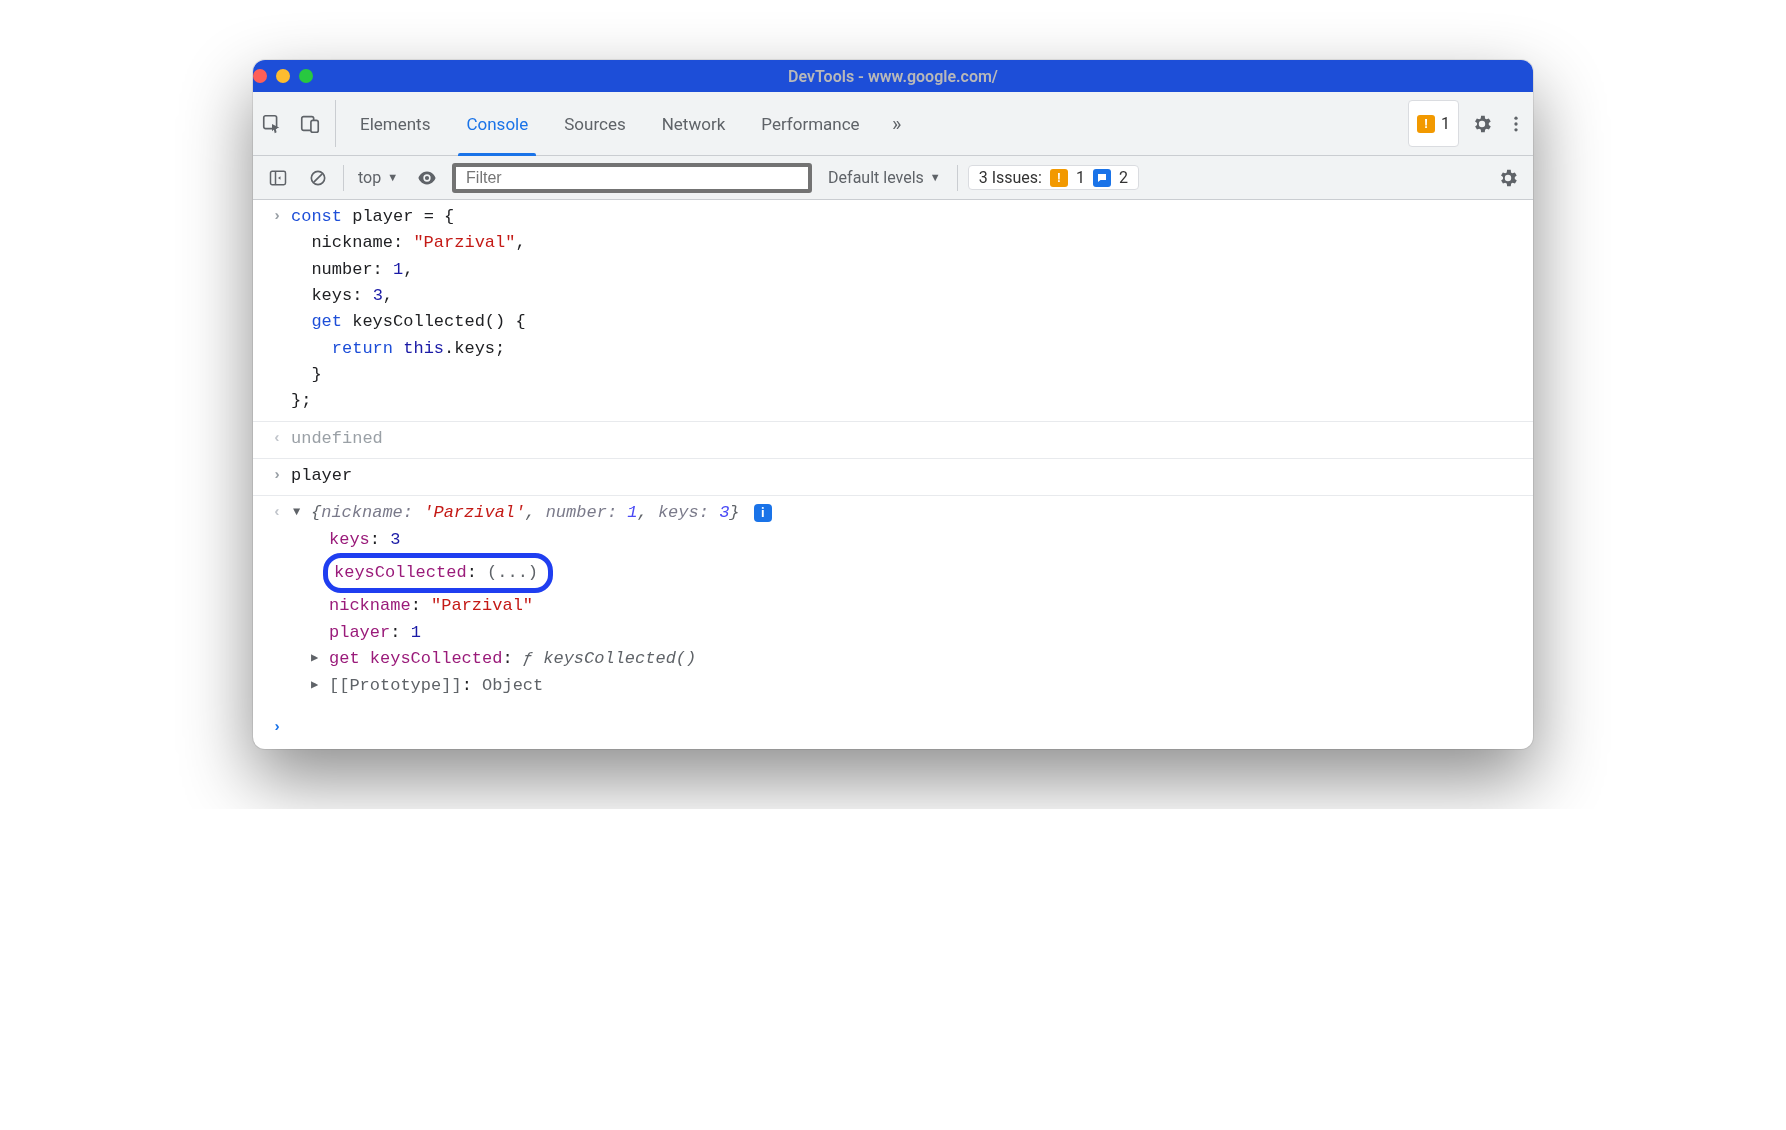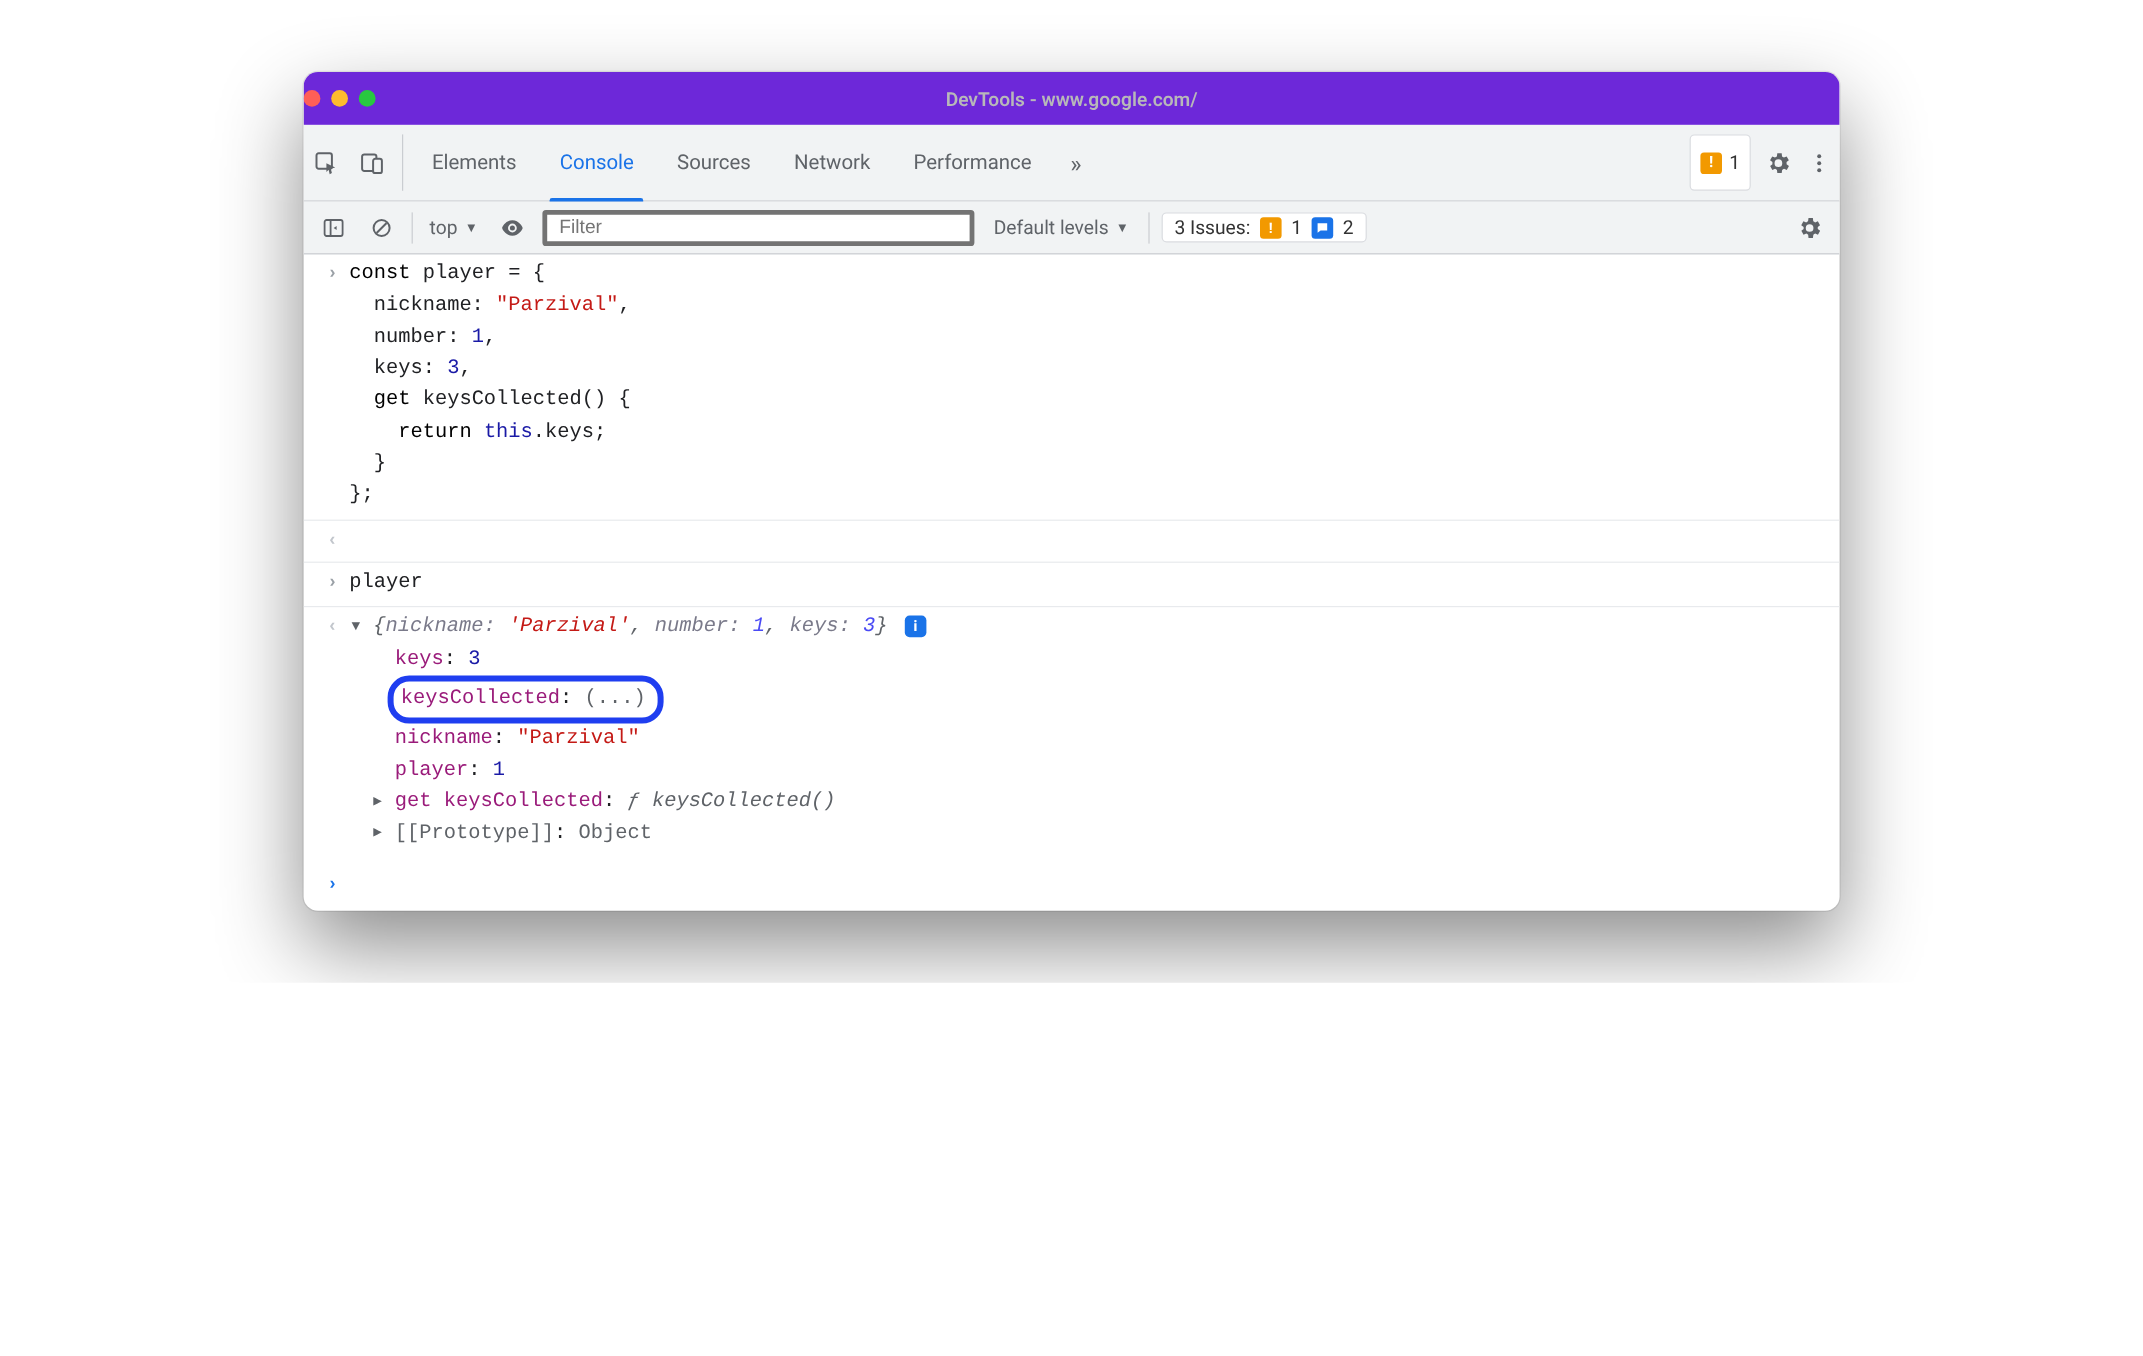--- a/index.html
+++ b/index.html
@@ -13,22 +13,22 @@
   }
   .window {
     width: 1280px;
     border-radius: 12px;
     overflow: hidden;
     box-shadow: 0 30px 70px rgba(0,0,0,0.45), 0 0 0 1px rgba(0,0,0,0.08);
     background: #fff;
   }
   
   .titlebar {
-    height: 44px;
-    background: #6d28d9;
+    height: 32px;
+    background: #1d4ed8;
     display: flex;
     align-items: center;
     padding: 0 0;
     position: relative;
   }
   .traffic { display: flex; gap: 9px; }
   .dot { width: 14px; height: 14px; border-radius: 50%; }
   .dot.red { background: #ff5f57; }
   .dot.yellow { background: #febc2e; }
   .dot.green { background: #28c840; }
@@ -120,21 +120,21 @@
   .gutter {
     width:28px; flex-shrink:0; color:#9aa0a6; text-align:center;
     user-select:none; padding-top:1px; font-size:15px;
   }
   .gutter.input::before { content:"›"; color:#9aa0a6; font-weight:700;}
   .gutter.inputblue::before { content:"›"; color:#1a73e8; font-weight:700;}
   .gutter.output::before { content:"‹"; color:#c2c6cc; font-weight:700;}
   .content { flex:1; white-space:pre; }
   .dim { color:#9aa0a6; }
   
-  .kw { color:#000000; }       
+  .kw { color:#1d4ed8; }       
   .prop { color:#9a1b7a; }      
   .str { color:#c41a16; }       
   .num { color:#1a1aa6; }       
   .thiskw { color:#1a1aa6; }
   .funcf { font-style:italic; color:#5f6368;}
   .funcname { font-style:italic; color:#5f6368;}
   .preview { color:#5f6368; font-style:italic;}
   .preview .pk { color:#7a7a8a; }
   .preview .pn { color:#4a4af5; }
   .preview .ps { color:#c41a16; }
@@ -289,20 +289,21 @@
   number: <span class="num">1</span>,
   keys: <span class="num">3</span>,
   <span class="kw">get</span> keysCollected() {
     <span class="kw">return</span> <span class="thiskw">this</span>.keys;
   }
 };</div>
     </div>
 
     <div class="row">
       <div class="gutter output"></div>
+      <div class="content dim">undefined</div>
     </div>
 
     <div class="row">
       <div class="gutter input"></div>
       <div class="content">player</div>
     </div>
 
     <div class="row last" style="padding-bottom:10px;">
       <div class="gutter output"></div>
       <div class="content" style="white-space:normal;">

